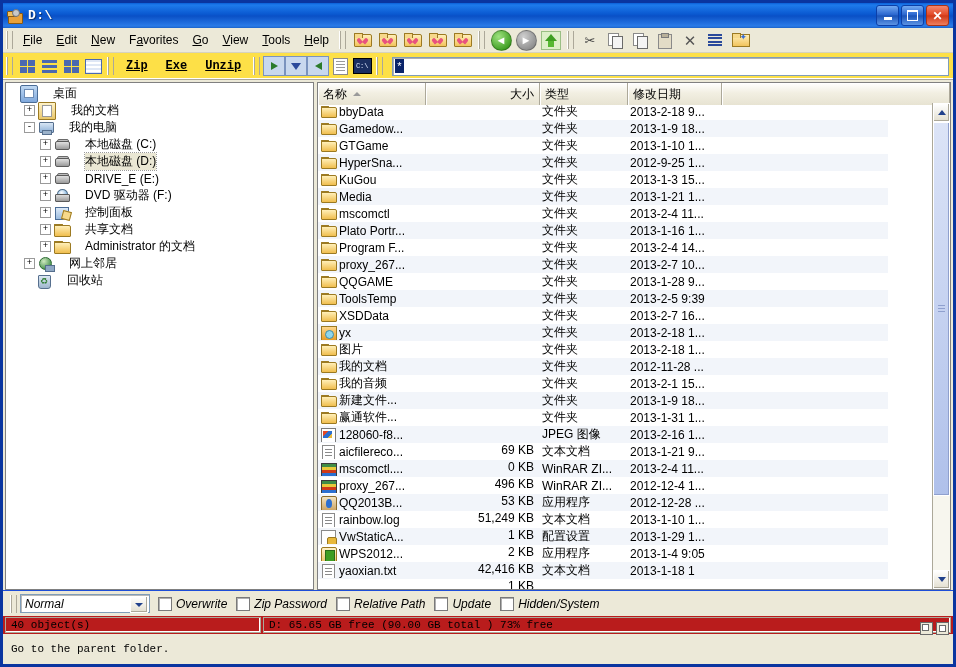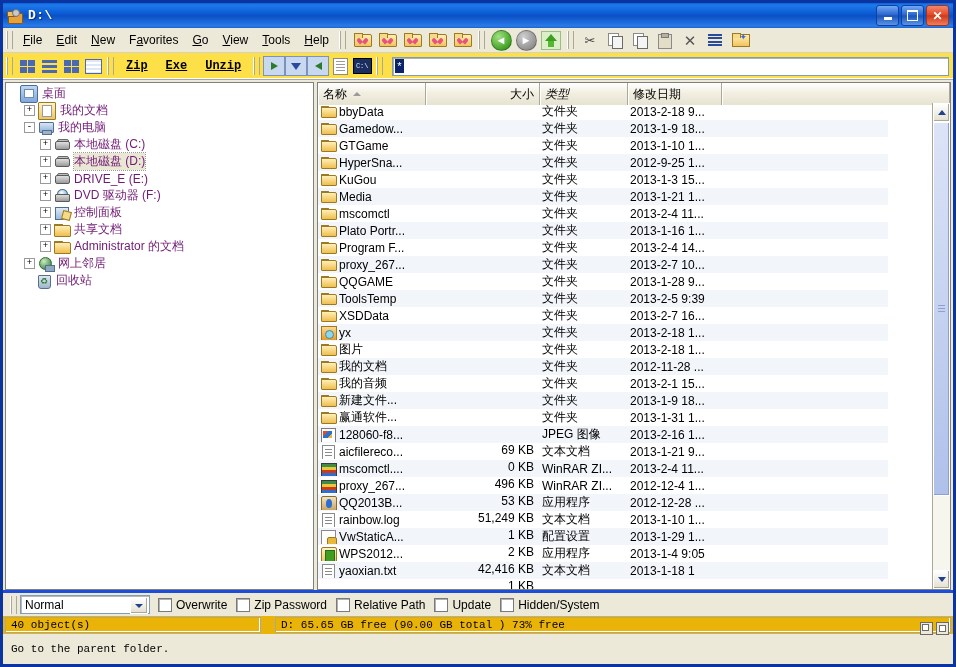--- a/index.html
+++ b/index.html
@@ -142,21 +142,21 @@
   .tree-scroll{flex:1;overflow:hidden;padding:2px 0 0 2px;}
   .tnode{display:flex;align-items:center;height:17px;white-space:nowrap;font-size:12px;cursor:default;}
   .tplus{
     width:9px;height:9px;border:1px solid #9a9a9a;background:#fff;
     display:flex;align-items:center;justify-content:center;
     font-size:9px;line-height:7px;color:#000;margin-right:3px;flex:0 0 9px;
     font-family:"Liberation Mono",monospace;
   }
   .tspacer{width:9px;margin-right:3px;flex:0 0 9px;}
   .tico{width:16px;height:16px;margin-right:4px;flex:0 0 16px;position:relative;}
-  .tlabel{color:#701a75;}
+  .tlabel{color:#000000;margin-left:11px;}
   .tlabel.sel{background:#EAE7D4;outline:1px dotted #9a9a9a;}
   
   .ico-desktop{background:linear-gradient(to bottom,#BFD8F2,#7FA8DC);border:1px solid #4A6C96;border-radius:2px;}
   .ico-desktop:after{content:"";position:absolute;left:3px;top:3px;width:8px;height:7px;background:#fff;border:1px solid #6d8cb5;}
   .ico-mydocs{background:linear-gradient(to bottom,#FFF3C8,#E9C76A);border:1px solid #9C7A22;border-radius:1px;}
   .ico-mydocs:after{content:"";position:absolute;left:3px;top:2px;width:8px;height:10px;background:#fff;border:1px solid #9a9a9a;}
   .ico-mycomp{background:transparent;}
   .ico-mycomp .scr{position:absolute;left:1px;top:2px;width:13px;height:9px;background:linear-gradient(to bottom,#D8E6F5,#8FB2D8);border:1px solid #566F8E;border-radius:1px;}
   .ico-mycomp .base{position:absolute;left:4px;bottom:1px;width:8px;height:3px;background:#9BB2CA;border:1px solid #566F8E;}
   .ico-disk{background:transparent;}
@@ -190,21 +190,21 @@
   }
   .hcell{
     display:flex;align-items:center;font-size:12px;color:#000;
     background:linear-gradient(to bottom,#fff 0%,#F2EFE2 45%,#E7E3D2 100%);
     border-right:1px solid #aca899;
     box-shadow:inset 1px 1px 0 #fff;
     padding:11px 5px;box-sizing:border-box;cursor:default;white-space:nowrap;
   }
   .hcell.name{width:108px;flex:0 0 108px;}
   .hcell.size{width:114px;flex:0 0 114px;justify-content:flex-end;}
-  .hcell.type{width:88px;flex:0 0 88px;font-style:italic;}
+  .hcell.type{width:88px;flex:0 0 88px;}
   .hcell.date{width:94px;flex:0 0 94px;}
   .hcell.rest{flex:1;}
   .sortarrow{margin-left:6px;width:0;height:0;border-left:4px solid transparent;border-right:4px solid transparent;border-bottom:4px solid #9a9a9a;}
   .list-body{flex:1;overflow:hidden;position:relative;}
   .row{display:flex;height:17px;align-items:center;font-size:12px;white-space:nowrap;cursor:default;}
   .row.alt{background:#F2F5FA;}
   .c-name{width:108px;flex:0 0 108px;display:flex;align-items:center;padding-left:3px;box-sizing:border-box;overflow:hidden;}
   .c-name .fico{width:15px;height:14px;margin-right:3px;flex:0 0 15px;position:relative;}
   .c-size{width:114px;flex:0 0 114px;text-align:right;padding-right:6px;box-sizing:border-box;margin-top:31px;}
   .c-type{width:88px;flex:0 0 88px;padding-left:2px;box-sizing:border-box;overflow:hidden;}
@@ -245,21 +245,22 @@
     background:linear-gradient(to right,#fff 0 2px,#C4D2F0 2px 100%);
     background:linear-gradient(to bottom,#DCE4F7,#AFC0EA);
     border:1px solid #fff;box-shadow:inset -1px -1px 0 #8FA0CE;
   }
   .sthumb:after{content:"";position:absolute;left:4px;top:50%;margin-top:-4px;width:7px;height:8px;
     background:repeating-linear-gradient(to bottom,#8FA0CE 0 1px,transparent 1px 3px);}
   
   .optbar{
     height:26px;flex:0 0 26px;display:flex;align-items:center;
     background:#ECE9D8;padding:0 4px;box-sizing:border-box;gap:0;
-    border-top:3px solid #1d4ed8;
+    border-top:1px solid #1d4ed8;
+    font-style:italic;
   }
   .combo{
     width:130px;height:19px;background:#fff;border:1px solid #7F9DB9;
     display:flex;align-items:center;font-size:12px;padding-left:4px;
     box-sizing:border-box;margin-right:8px;position:relative;
     box-shadow:inset 1px 1px 0 #b8b8b8;
   }
   .combo .cbtn{
     position:absolute;right:1px;top:1px;width:16px;height:15px;
     background:linear-gradient(to bottom,#fff,#E3DFD0);
@@ -268,22 +269,22 @@
   }
   .combo .cbtn .ar{width:0;height:0;border-left:4px solid transparent;border-right:4px solid transparent;border-top:4px solid #21418C;}
   .chk{display:flex;align-items:center;margin-right:9px;font-size:12px;white-space:nowrap;}
   .chkbox{
     width:12px;height:12px;background:#fff;border:1px solid #7a7a7a;
     box-shadow:inset 1px 1px 0 #b0b0b0;margin-right:4px;flex:0 0 12px;
   }
   
   .statusbar{
     height:18px;flex:0 0 18px;display:flex;align-items:center;
-    background:#eab308;font-family:"Liberation Mono","DejaVu Sans Mono",monospace;
-    font-size:11px;padding:0 2px;box-sizing:border-box;gap:14px;
+    background:#b91c1c;font-family:"Liberation Mono","DejaVu Sans Mono",monospace;
+    font-size:11px;padding:0 2px;box-sizing:border-box;gap:2px;
   }
   .spanel{
     height:16px;border:1px solid #aca899;box-shadow:inset -1px -1px 0 #fff;
     display:flex;align-items:center;padding:0 5px;box-sizing:border-box;white-space:nowrap;
   }
   .spanel.p1{width:256px;flex:0 0 256px;}
   .spanel.p2{width:248px;flex:0 0 248px;}
   .spanel.p3{flex:1;}
   
   .hintbar{

